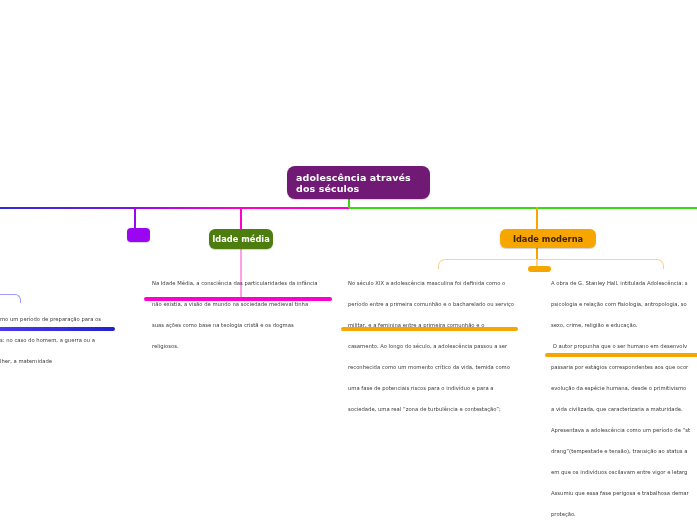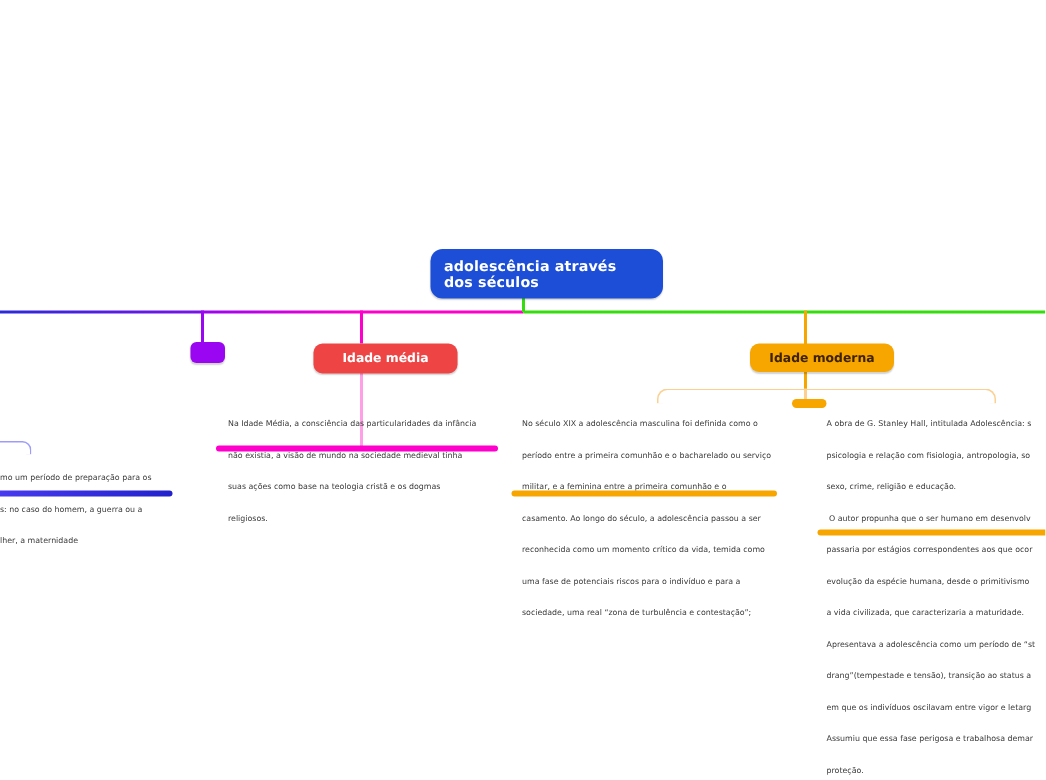--- a/index.html
+++ b/index.html
@@ -23,25 +23,25 @@
   .elbow{left:-8px; top:294px; width:29px; height:9px; box-sizing:border-box;
          border-top:1.5px solid #9d9bfc; border-right:1.5px solid #9d9bfc; border-top-right-radius:6px;}
   
   .bar{height:4px;border-radius:2px;}
   .bar-blue    {left:-6px;  top:326.5px; width:121px; background:linear-gradient(90deg,#4a3bf0,#2222cc);}
   .bar-magenta {left:144px; top:296.5px; width:188px; background:#ff00cc;}
   .bar-orange1 {left:341px; top:327px;   width:177px; background:#f7a600;}
   .bar-orange2 {left:545px; top:353px;   width:158px; background:#f7a600;}
   
   .node{box-shadow:0 1px 1px rgba(0,0,0,0.18);}
-  .central{left:287px; top:166px; width:143px; height:33px; background:#1d4ed8; border-radius:8px;padding-left:12px;}
+  .central{left:287px; top:166px; width:143px; height:33px; background:#701a75; border-radius:8px;}
   .central .lbl{position:absolute; left:9px; top:5.5px; width:200%; text-align:left;
                 transform:scale(0.5); transform-origin:0 0;
                 font-size:19px; line-height:22px; font-weight:700; color:#ffffff; letter-spacing:0.2px;}
-  .n-media{left:209px; top:228.5px; width:64px; height:20px; background:#ef4444; border-radius:6px;padding-left:32px;}
+  .n-media{left:209px; top:228.5px; width:64px; height:20px; background:#4d7c0f; border-radius:6px;}
   .n-media .lbl{position:absolute; left:0; top:6px; width:200%; text-align:center;
                 transform:scale(0.5); transform-origin:0 0;
                 font-size:16.5px; line-height:1; font-weight:700; color:#ffffff;}
   .n-moderna{left:500px; top:229px; width:96px; height:19px; background:#f7a600; border-radius:6px;}
   .n-moderna .lbl{position:absolute; left:0; top:5.5px; width:200%; text-align:center;
                 transform:scale(0.5); transform-origin:0 0;
                 font-size:16.5px; line-height:1; font-weight:700; color:#3d2300;}
   .n-mini-purple{left:127px; top:228px; width:23px; height:14px; background:#9a05f2; border-radius:4px;}
   .n-mini-orange{left:528px; top:266px; width:23px; height:6px; background:#f7a600; border-radius:3px;}
   

